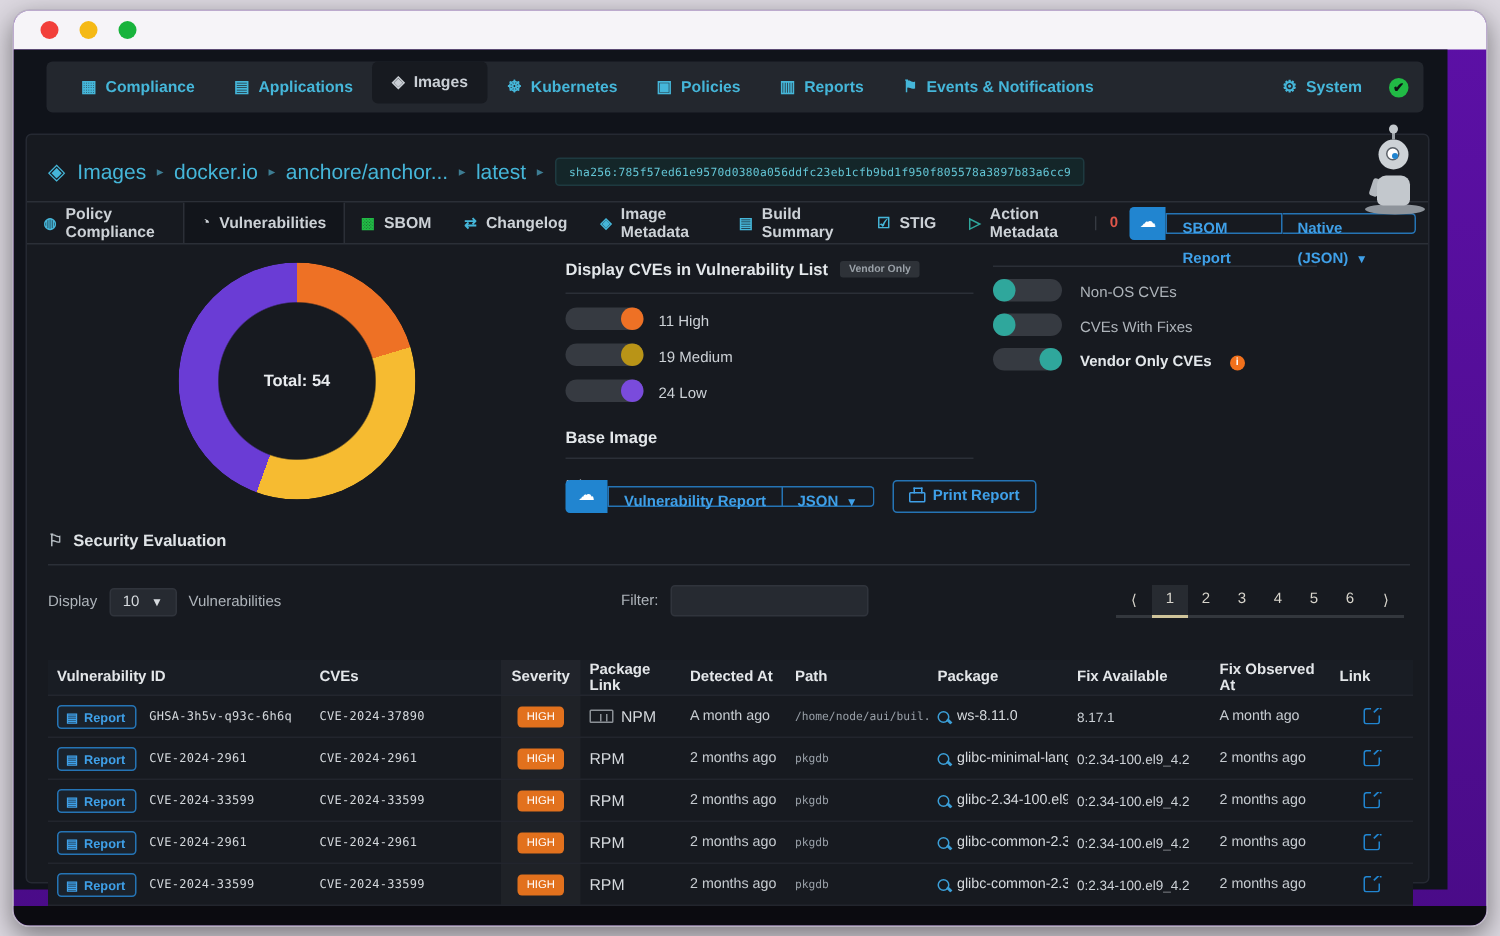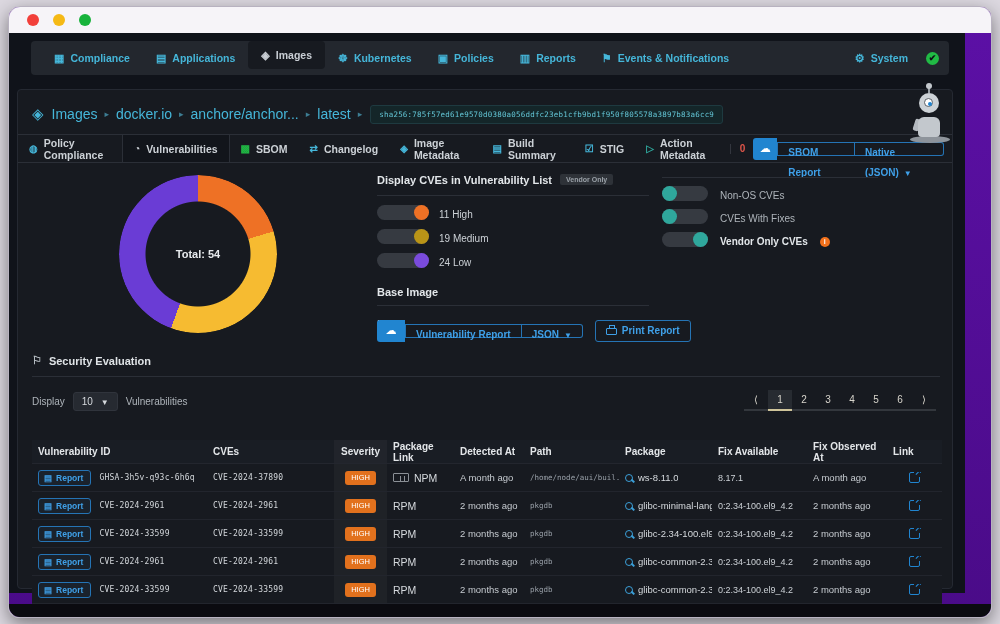--- a/index.html
+++ b/index.html
@@ -312,20 +312,24 @@
         <span>Security Evaluation</span>
       </div>
       <div class="sec-divider"></div>
 
       <div class="controls">
         <div class="disp">
           <span>Display</span>
           <span class="select"><span>10</span> <span class="caret">▼</span></span>
           <span>Vulnerabilities</span>
         </div>
+        <div class="filter">
+          <span>Filter:</span>
+          <input value="" style="">
+        </div>
         <div class="pages" id="pages">
             <span class="page">⟨</span>
             <span class="page active">1</span>
             <span class="page">2</span>
             <span class="page">3</span>
             <span class="page">4</span>
             <span class="page">5</span>
             <span class="page">6</span>
             <span class="page">⟩</span>
           </div>

